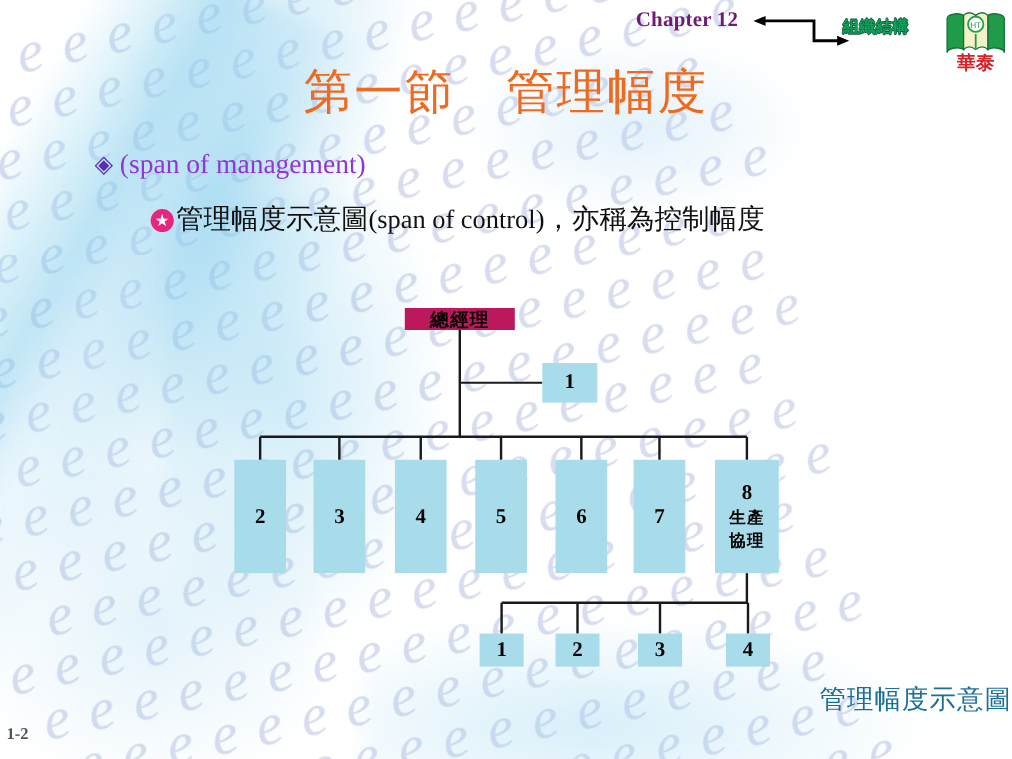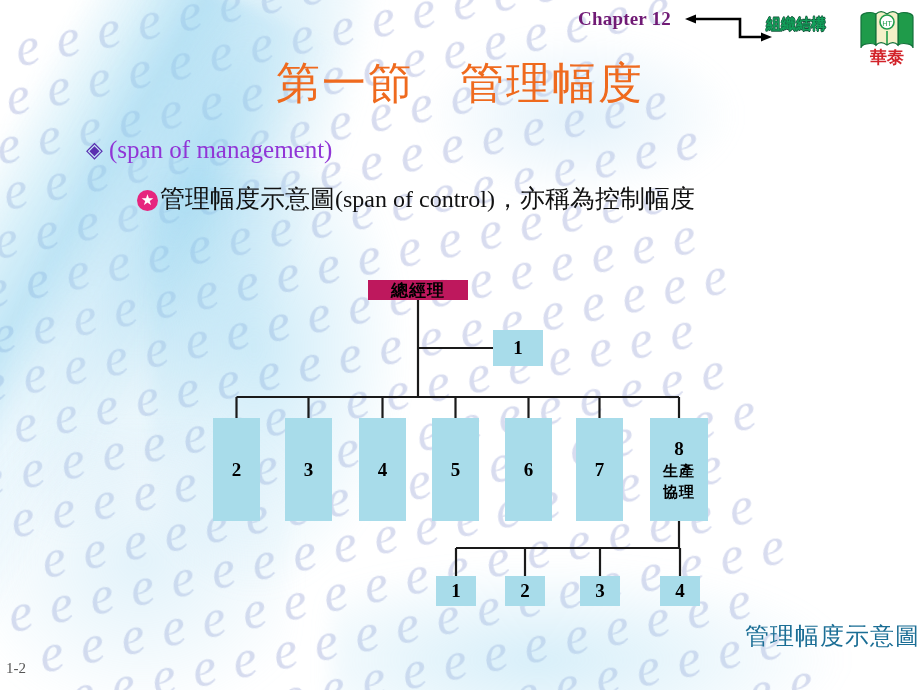--- a/index.html
+++ b/index.html
@@ -247,20 +247,21 @@
     color: #1b6e95;
     letter-spacing: 1px;
   }
 
   .page-no {
     position: absolute;
     left: 6px; top: 660px;
     font-family: "Liberation Serif", serif;
     font-size: 15px;
     color: #555555;
+    font-weight: bold;
   }
 </style>
 </head>
 <body>
 
 <div id="slide">
 
   <div class="wm-e-field" id="wm-field"><span style="margin-left:0px">e e e e e e e e e e e e e e e e e e</span><span style="margin-left:22px">e e e e e e e e e e e e e e e e e e</span><span style="margin-left:44px">e e e e e e e e e e e e e e e e e e</span><span style="margin-left:0px">e e e e e e e e e e e e e e e e e e</span><span style="margin-left:22px">e e e e e e e e e e e e e e e e e e</span><span style="margin-left:44px">e e e e e e e e e e e e e e e e e e</span><span style="margin-left:0px">e e e e e e e e e e e e e e e e e e</span><span style="margin-left:22px">e e e e e e e e e e e e e e e e e e</span><span style="margin-left:44px">e e e e e e e e e e e e e e e e e e</span><span style="margin-left:0px">e e e e e e e e e e e e e e e e e e</span><span style="margin-left:22px">e e e e e e e e e e e e e e e e e e</span><span style="margin-left:44px">e e e e e e e e e e e e e e e e e e</span><span style="margin-left:0px">e e e e e e e e e e e e e e e e e e</span><span style="margin-left:22px">e e e e e e e e e e e e e e e e e e</span><span style="margin-left:44px">e e e e e e e e e e e e e e e e e e</span><span style="margin-left:0px">e e e e e e e e e e e e e e e e e e</span><span style="margin-left:22px">e e e e e e e e e e e e e e e e e e</span><span style="margin-left:44px">e e e e e e e e e e e e e e e e e e</span><span style="margin-left:0px">e e e e e e e e e e e e e e e e e e</span></div>
 
   <div class="splash band1"></div>

